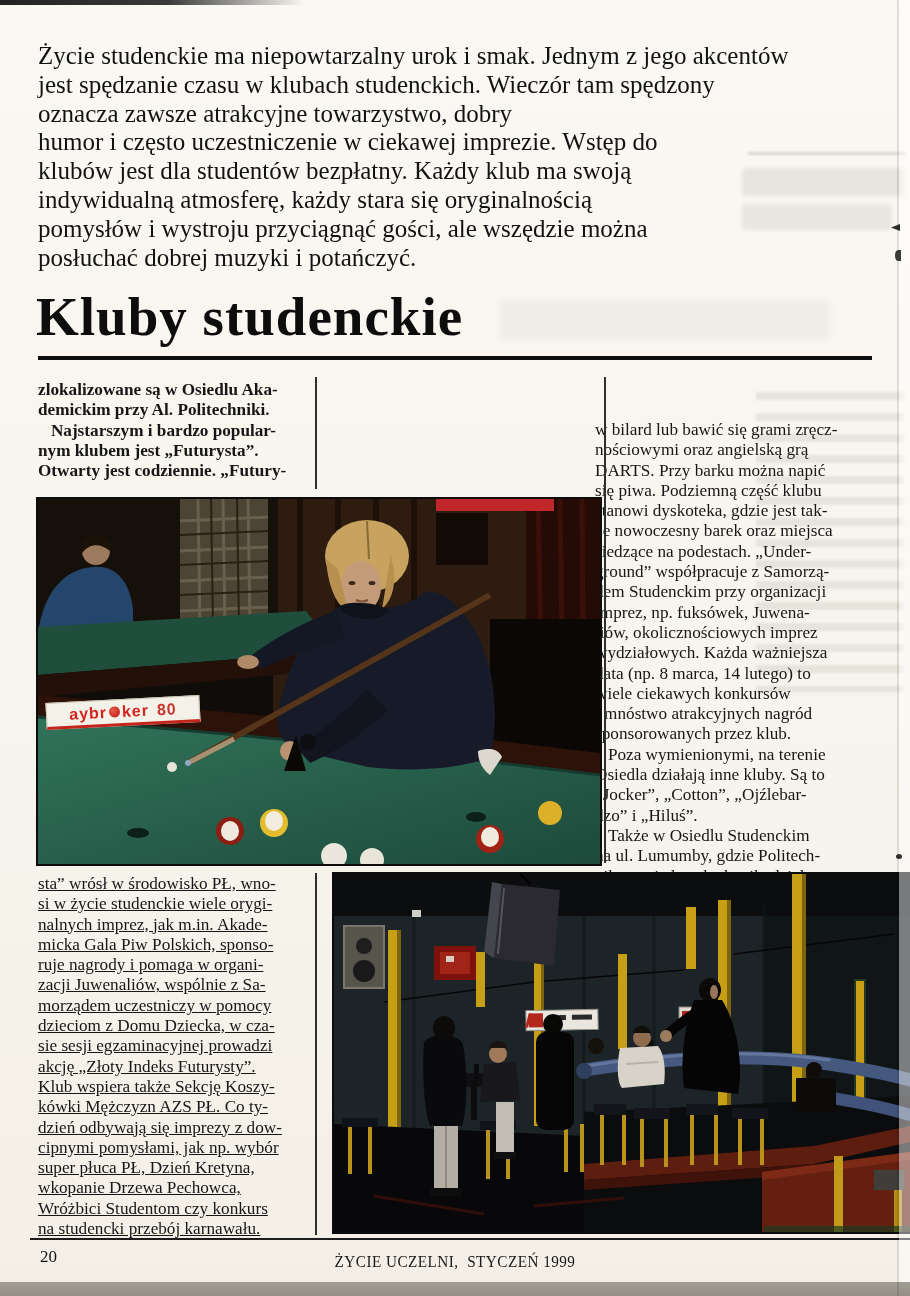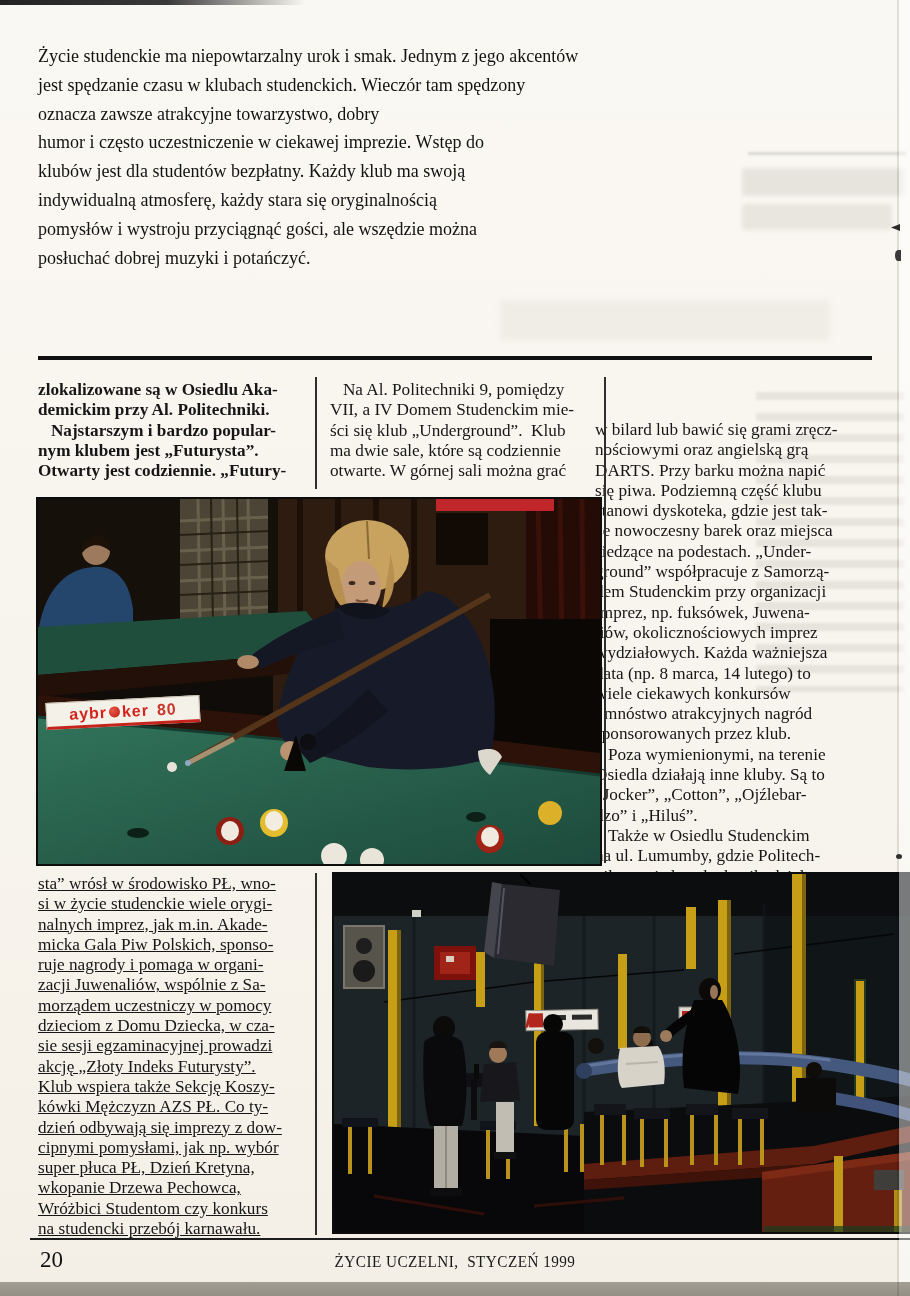--- a/index.html
+++ b/index.html
@@ -4,21 +4,21 @@
 <style>
   * { margin:0; padding:0; box-sizing:border-box; }
   html,body { width:910px; height:1296px; }
   body { position:relative; overflow:hidden; background:#e9e7e0; font-family:"Liberation Serif", serif; }
   .page { position:absolute; inset:0; background:linear-gradient(180deg,#faf8f2 0%,#f7f4ed 60%,#f4f0e7 96%,#f2eee5 100%); }
   .abs { position:absolute; }
 
   .top-strip { left:0; top:0; width:305px; height:5px;
     background:linear-gradient(90deg,#222 0%,#3a3a3a 55%,rgba(60,60,60,0) 100%); }
 
-  .intro { left:38px; top:42px; width:848px; font-size:18px; line-height:28.8px;
+  .intro { left:38px; top:42px; width:848px; font-size:25px; line-height:28.8px;
     color:#121212; white-space:pre-wrap; }
 
   .headline { left:36px; top:288px; font-size:55px; line-height:58px; font-weight:700;
     color:#0d0d0d; letter-spacing:1px; }
   .headline-rule { left:38px; top:356px; width:834px; height:4px; background:#101010; }
 
   .coltext { font-size:17.2px; line-height:20.3px; color:#161616; white-space:pre-wrap; }
   .vrule { width:2px; background:#2e2e2e; }
 
   .photo { border:2px solid #0c0c0c; overflow:hidden; background:#000; }
@@ -26,21 +26,21 @@
 
   .table-label { left:46px; top:699px; width:154px; height:27px; background:#f4f1e9;
     border:1px solid #c9bfae; border-bottom:3px solid #c3241c; transform:rotate(-3deg);
     display:flex; align-items:center; justify-content:center; gap:2px;
     font-family:"Liberation Sans", sans-serif; font-weight:700; font-size:16px;
     color:#d3231c; letter-spacing:1px; }
   .red-ball { width:11px; height:11px; border-radius:50%; background:radial-gradient(circle at 35% 35%, #e8584a, #bb1a10); }
   .label-num { margin-left:6px; color:#c8372e; }
 
   .footer-rule { left:30px; top:1238px; width:880px; height:2px; background:#1d1d1d; }
-  .page-number { left:40px; top:1247px; font-size:23px; color:#111; }
+  .page-number { left:40px; top:1247px; font-size:17px; color:#111; }
   .journal-line { left:0; top:1253px; width:910px; text-align:center; font-size:16px;
     letter-spacing:0.5px; color:#191919; transform:scaleX(0.95); white-space:pre; }
 
   .bottom-band { left:0; top:1282px; width:910px; height:14px;
     background:linear-gradient(180deg,#a29e94 0%,#938f85 100%); }
 
   .fold-line { left:897px; top:0; width:2px; height:1296px; background:rgba(0,0,0,0.10); }
   .right-strip { left:899px; top:0; width:11px; height:1282px; background:rgba(255,255,255,0.45); }
 
   .ghost { filter:blur(2px); border-radius:3px; }
@@ -69,32 +69,28 @@
 
   <div class="abs intro">Życie studenckie ma niepowtarzalny urok i smak. Jednym z jego akcentów
 jest spędzanie czasu w klubach studenckich. Wieczór tam spędzony
 oznacza zawsze atrakcyjne towarzystwo, dobry
 humor i często uczestniczenie w ciekawej imprezie. Wstęp do
 klubów jest dla studentów bezpłatny. Każdy klub ma swoją
 indywidualną atmosferę, każdy stara się oryginalnością
 pomysłów i wystroju przyciągnąć gości, ale wszędzie można
 posłuchać dobrej muzyki i potańczyć.</div>
 
+  <h1 class="abs headline">Kluby studenckie</h1>
   <div class="abs headline-rule"></div>
 
   <div class="abs coltext" style="left:38px; top:380px; width:280px;font-weight:bold;">zlokalizowane są w Osiedlu Aka-
 demickim przy Al. Politechniki.
    Najstarszym i bardzo popular-
 nym klubem jest „Futurysta”.
 Otwarty jest codziennie. „Futury-</div>
-  <div class="abs coltext" style="left:330px; top:380px; width:280px;">   Na Al. Politechniki 9, pomiędzy
-VII, a IV Domem Studenckim mie-
-ści się klub „Underground”.  Klub
-ma dwie sale, które są codziennie
-otwarte. W górnej sali można grać</div>
   <div class="abs coltext" style="left:595px; top:380px; width:286px;margin-top:40px;">w bilard lub bawić się grami zręcz-
 nościowymi oraz angielską grą
 DARTS. Przy barku można napić
 się piwa. Podziemną część klubu
 stanowi dyskoteka, gdzie jest tak-
 że nowoczesny barek oraz miejsca
 siedzące na podestach. „Under-
 ground” współpracuje z Samorzą-
 dem Studenckim przy organizacji
 imprez, np. fuksówek, Juwena-

